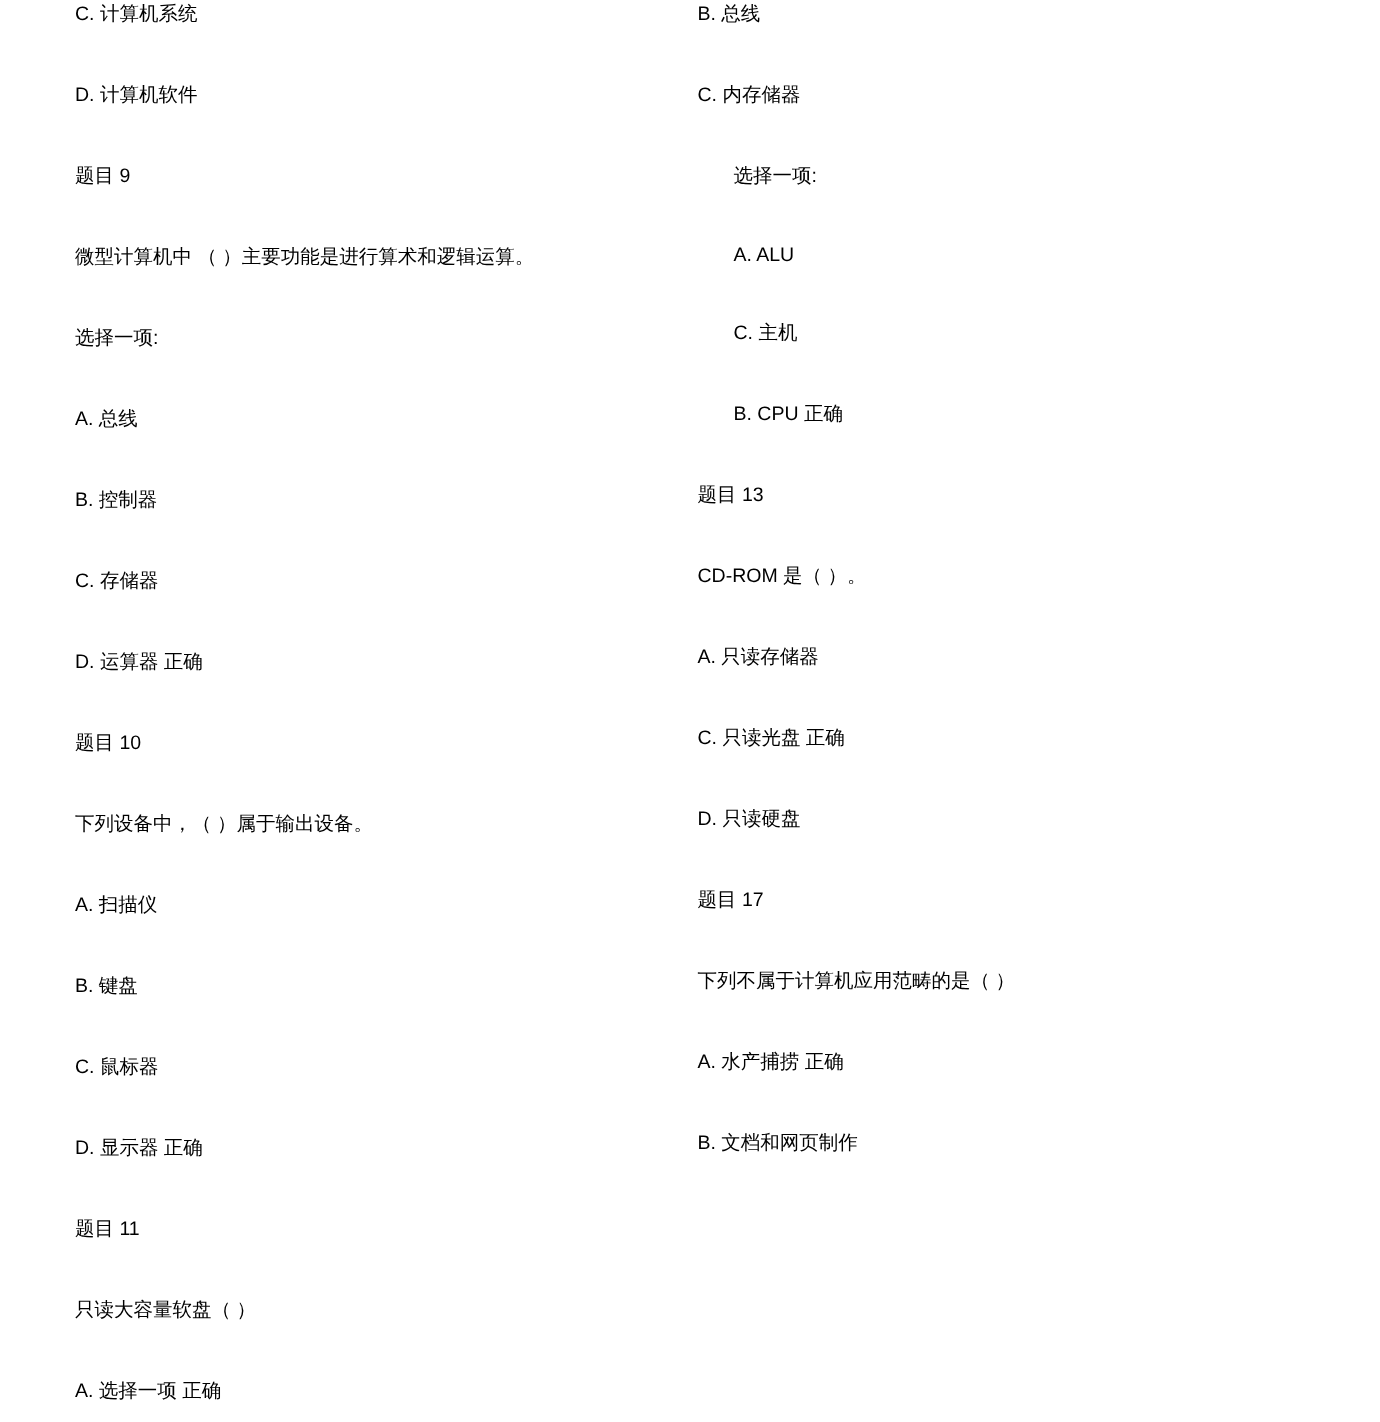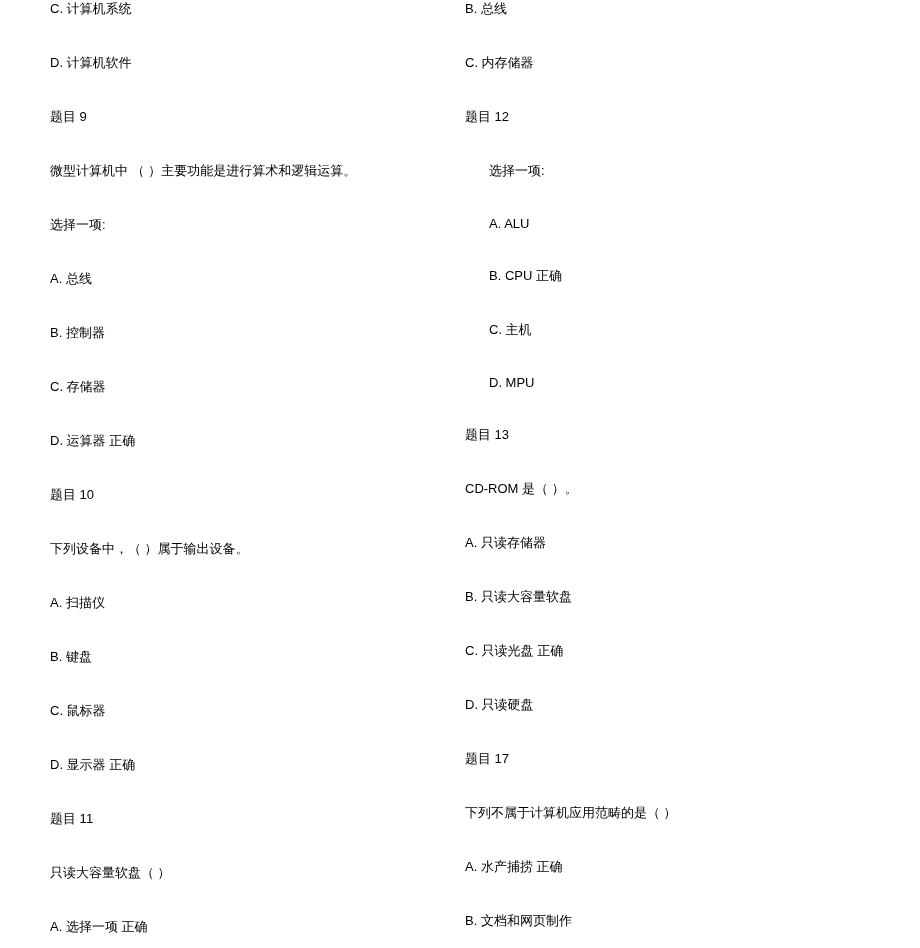--- a/index.html
+++ b/index.html
@@ -40,29 +40,26 @@
     <p class="line">下列设备中，（  ）属于输出设备。</p>
     <p class="line">A.  扫描仪</p>
     <p class="line">B.  键盘</p>
     <p class="line">C.  鼠标器</p>
     <p class="line">D.  显示器  正确</p>
     <p class="line">题目  11</p>
     <p class="line">只读大容量软盘（  ）</p>
     <p class="line">A.  选择一项  正确</p>
     <p class="line">B.  总线</p>
     <p class="line">C.  内存储器</p>
-    <p class="line">题目  12</p>
     <p class="line" style="padding-left: 24px;">选择一项:</p>
     <p class="line" style="padding-left: 24px;">A.  ALU</p>
+    <p class="line" style="padding-left: 24px;">C.  主机</p>
     <p class="line" style="padding-left: 24px;">B.  CPU 正确</p>
-    <p class="line" style="padding-left: 24px;">C.  主机</p>
-    <p class="line" style="padding-left: 24px;">D.  MPU</p>
     <p class="line">题目  13</p>
     <p class="line">CD-ROM 是（  ）。</p>
     <p class="line">A.  只读存储器</p>
-    <p class="line">B.  只读大容量软盘</p>
     <p class="line">C.  只读光盘  正确</p>
     <p class="line">D.  只读硬盘</p>
     <p class="line">题目  17</p>
     <p class="line">下列不属于计算机应用范畴的是（  ）</p>
     <p class="line">A.  水产捕捞  正确</p>
     <p class="line">B.  文档和网页制作</p>
   </div>
 
 </body></html>

